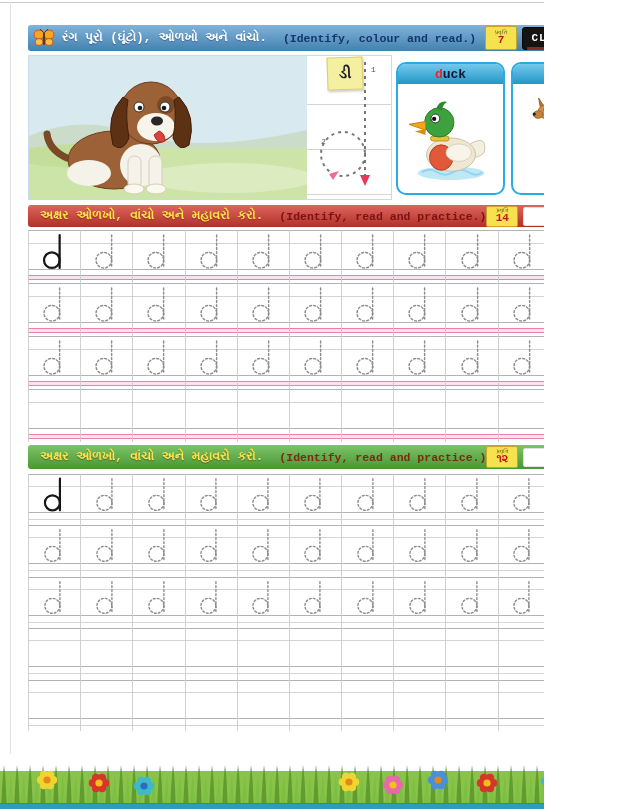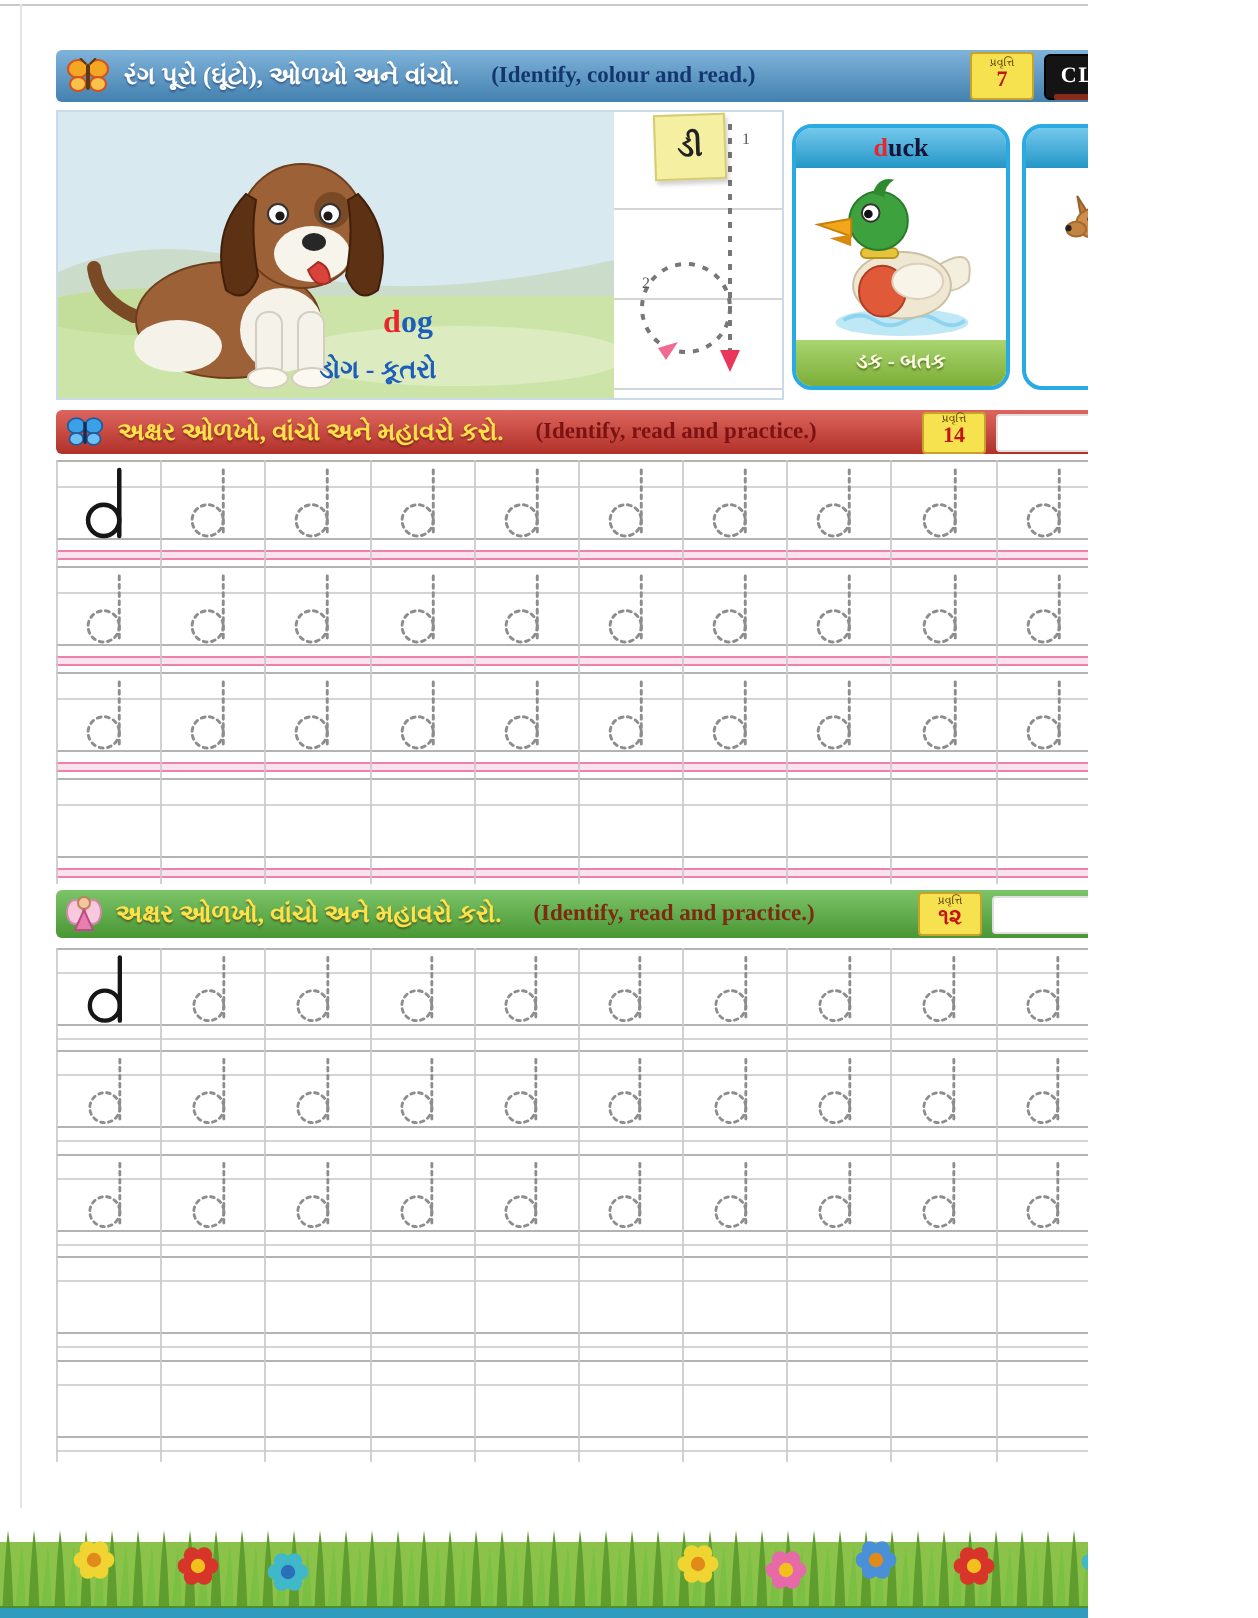--- a/index.html
+++ b/index.html
@@ -1,17 +1,17 @@
 <!DOCTYPE html>
 <html style="--header1-bg: #4e96cc; --header2-bg: #d33a30; --header3-bg: #57b33e; --card-blue: #29abe2; --card-green: #8dc63f; --letter-red: #e8262d; --rule-pink: #ee7fae; --badge-yellow: #f5e24e; --grass-green: #6fb03a;"><head>
 <meta charset="utf-8">
 <style>
   html,body{margin:0;padding:0;background:#fff;}
   .page{position:relative;width:544px;height:809px;background:#fff;overflow:hidden;
-        font-family:Liberation Serif, serif;}
+        font-family:Liberation Mono, monospace;}
   .trim-top{position:absolute;left:0;top:2px;width:629px;height:1px;background:#c9c9c9;}
   .trim-left{position:absolute;left:10px;top:2px;width:1px;height:752px;background:#e3e3e3;}
 
   
   .bar{position:absolute;left:28px;width:574px;display:flex;align-items:center;
        padding:0 5px;box-sizing:border-box;border-radius:3px;}
   .bar1{top:25px;height:26px;background:linear-gradient(rgba(255,255,255,.28),rgba(0,0,0,.14)),var(--header1-bg,#4e96cc);}
   .bar2{top:205px;height:22px;background:linear-gradient(rgba(255,255,255,.22),rgba(0,0,0,.16)),var(--header2-bg,#d33a30);}
   .bar3{top:445px;height:24px;background:linear-gradient(rgba(255,255,255,.22),rgba(0,0,0,.16)),var(--header3-bg,#57b33e);}
   .bar .guj{font-weight:bold;font-size:12.5px;margin-left:7px;white-space:nowrap;}
@@ -147,24 +147,20 @@
       <ellipse cx="127" cy="71" rx="19" ry="14" fill="#f7f4ec"></ellipse>
       <path d="M94,41 Q76,60 84,89 Q94,97 100,82 Q96,60 99,44 Z" fill="#5c3114" stroke="#421f0a"></path>
       <path d="M150,41 Q168,60 160,89 Q150,97 144,82 Q148,60 145,44 Z" fill="#5c3114" stroke="#421f0a"></path>
       <circle cx="110" cy="51" r="5" fill="#fff" stroke="#333"></circle>
         <circle cx="111" cy="52" r="2.3" fill="#1a1a1a"></circle>
       <circle cx="136" cy="51" r="5" fill="#fff" stroke="#333"></circle>
         <circle cx="135" cy="52" r="2.3" fill="#1a1a1a"></circle>
       <ellipse cx="128" cy="65" rx="6" ry="4.5" fill="#272727"></ellipse>
       <path d="M125,79 Q129,89 136,85 Q136,77 130,75 Z" fill="#d8443c" stroke="#a82a24"></path>
     </svg>
-    <div class="dog-label">
-      <span class="w-first">d</span><span class="w-rest">og</span>
-    </div>
-    <div class="dog-caption">ડોગ - કૂતરો</div>
 
     <div class="trace-panel">
       <div class="hline" style="top:48px"></div>
       <div class="hline" style="top:93px"></div>
       <div class="hline" style="top:138px"></div>
       <svg class="big-d" width="72" height="138" viewBox="0 0 72 138">
         <line x1="52" y1="4" x2="52" y2="118" stroke="#777" stroke-width="2" stroke-dasharray="3 4" fill="none"></line>
         <circle cx="30" cy="96" r="22" stroke="#777" stroke-width="2" stroke-dasharray="3 4" fill="none"></circle>
         <polygon points="52,128 47,117 57,117" fill="#e8375a"></polygon>
         <polygon points="16,116 26,113 20,122" fill="#f06a92"></polygon>
@@ -190,21 +186,20 @@
         <ellipse cx="58" cy="58" rx="13" ry="9" fill="#f8f4e8" stroke="#d8d0bc"></ellipse>
         <rect x="29" y="41" width="19" height="5" rx="2.5" fill="#e6c33a" stroke="#b89518"></rect>
         <circle cx="38" cy="27" r="15" fill="#3da23d" stroke="#2c7a2c"></circle>
         <path d="M35,13 q3,-9 11,-7 q-5,3 -5,9 Z" fill="#2f8a2f"></path>
         <polygon points="24,26 7,29 24,35" fill="#f2a71b" stroke="#c77f0c"></polygon>
         <polygon points="24,34 13,36 24,40" fill="#d98a10"></polygon>
         <circle cx="34" cy="23" r="4.5" fill="#fff" stroke="#333"></circle>
         <circle cx="32.8" cy="23.5" r="2.2" fill="#111"></circle>
       </svg>
     </div>
-    <div class="card-foot">ડક - બતક</div>
   </div>
 
   <div class="card deer">
     <div class="card-head">
       <span class="w-first">d</span>
         <span>eer</span>
     </div>
     <div class="card-body">
       <svg width="100" height="86" viewBox="0 0 100 88">
         <polygon points="36,10 42,1 41,13" fill="#b97b3a" stroke="#96602a"></polygon>

